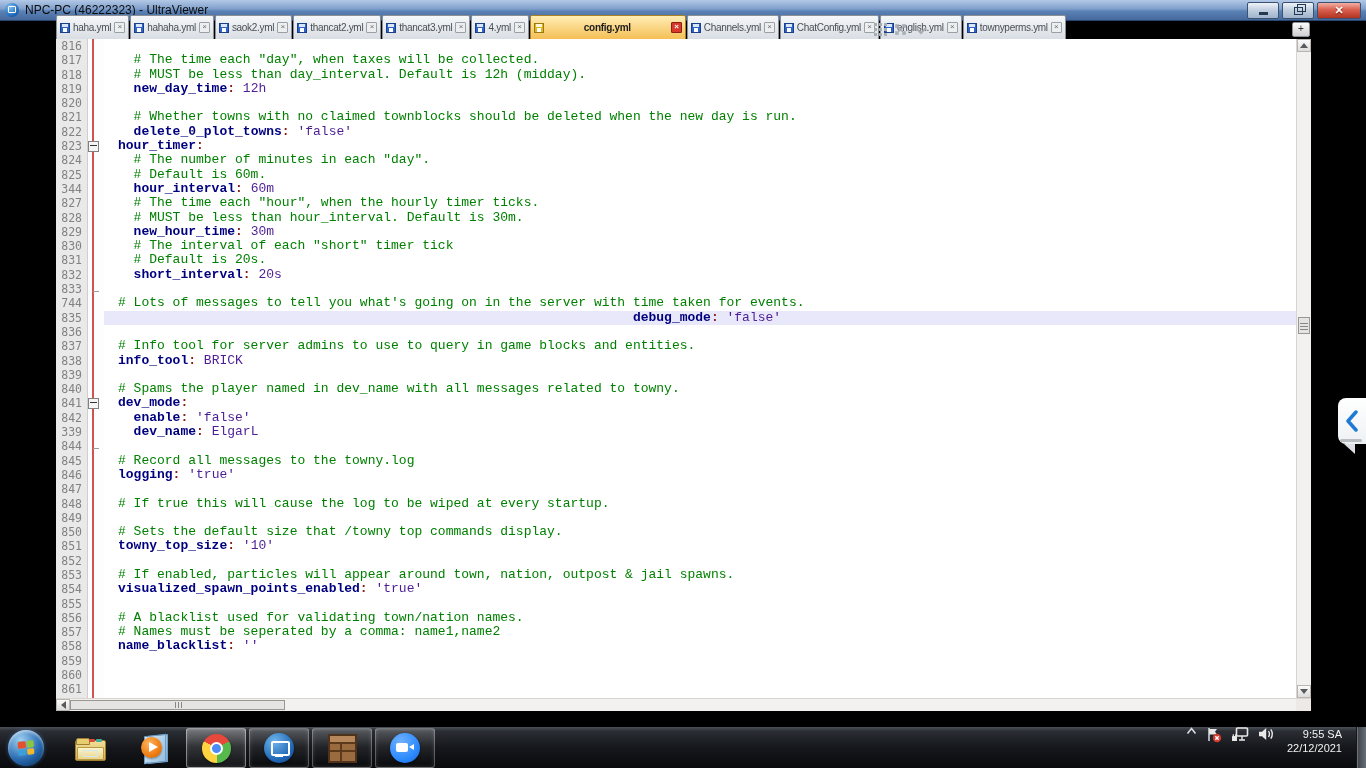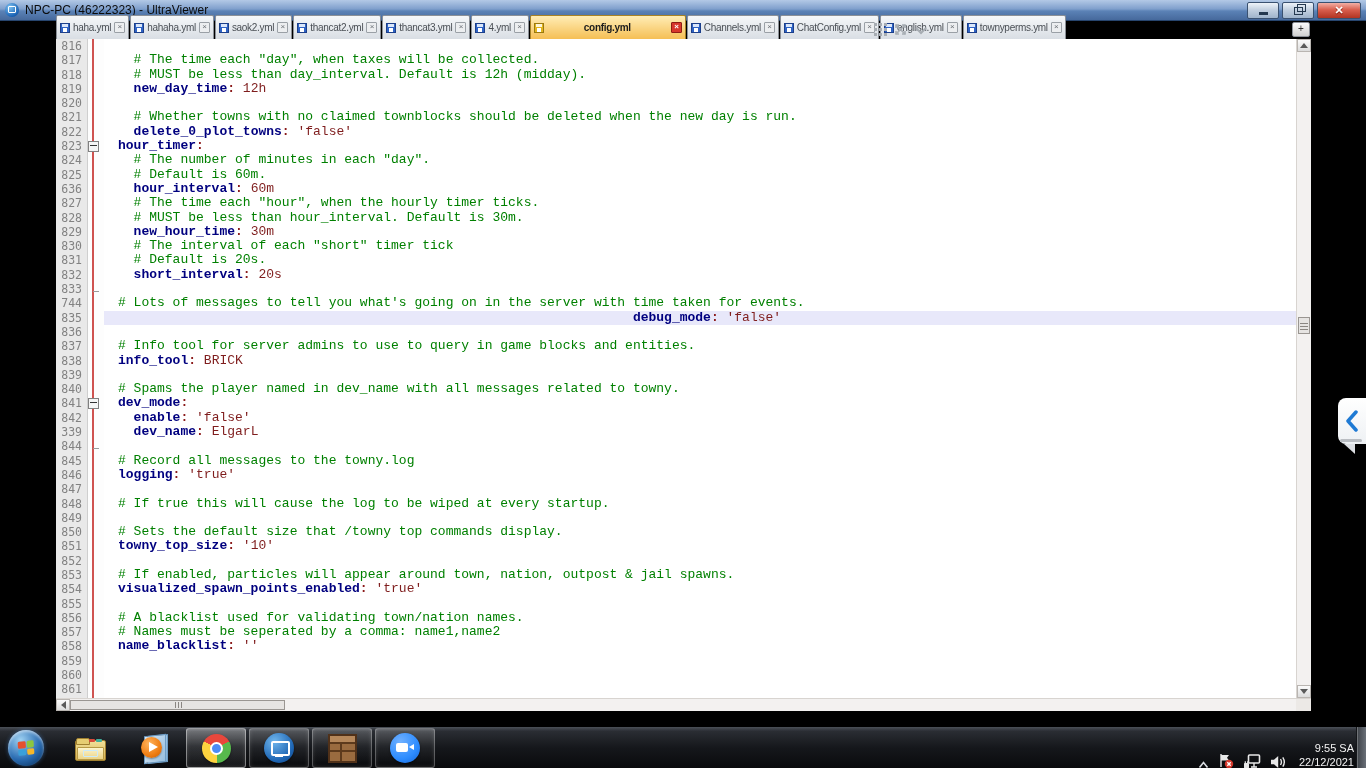--- a/index.html
+++ b/index.html
@@ -59,21 +59,21 @@
   .fold-box{position:absolute;left:0;top:2px;width:9px;height:9px;border:1px solid #808080;background:#f5f5f5;z-index:2;}
   .fold-box::after{content:"";position:absolute;left:1px;right:1px;top:3px;height:1px;background:#333;}
   .fold-tick{position:absolute;left:5px;top:9px;width:6px;height:1px;background:#9a9a9a;z-index:2;}
   .code{flex:1;position:relative;overflow:hidden;}
   .code-line{height:14.3px;line-height:14.3px;font-family:"Liberation Mono","DejaVu Sans Mono",monospace;
     font-size:13px;white-space:pre;padding-left:14px;color:#111;}
   .code-line.current{background:#e8e8fa;text-align:center;}
   .cmt{color:#008000;}
   .key{color:#00007f;font-weight:bold;}
   .colon{color:#8b1a1a;font-weight:bold;}
-  .val{color:#7f1d1d;}
+  .val{color:#4c1d95;}
 
   
   .vscroll{width:15px;background:#f3f1f0;border-left:1px solid #d8d4d0;box-sizing:border-box;position:relative;}
   .sb-btn{position:absolute;left:0;width:14px;height:13px;background:linear-gradient(#fbfbfb,#dcdcdc);
     border:1px solid #b9b5b1;box-sizing:border-box;display:flex;align-items:center;justify-content:center;}
   .tri{width:0;height:0;}
   .tri.up{border-left:4px solid transparent;border-right:4px solid transparent;border-bottom:5px solid #5a5a5a;}
   .tri.down{border-left:4px solid transparent;border-right:4px solid transparent;border-top:5px solid #5a5a5a;}
   .tri.left{border-top:4px solid transparent;border-bottom:4px solid transparent;border-right:5px solid #5a5a5a;}
   .tri.right{border-top:4px solid transparent;border-bottom:4px solid transparent;border-left:5px solid #5a5a5a;}
@@ -164,21 +164,21 @@
   .icon-mc::after{content:"";position:absolute;left:0;top:6px;right:0;bottom:0;
     background:linear-gradient(90deg,#0000 0 10px,#5d3a1c 10px 12px,#0000 12px),
                linear-gradient(#0000 0 8px,#5d3a1c 8px 10px,#0000 10px);}
 
   .icon-zoom{width:30px;height:30px;border-radius:50%;position:relative;
     background:radial-gradient(circle at 35% 28%,#6fb0ff,#2d8cff 60%,#1565d8);box-shadow:0 1px 2px rgba(0,0,0,.5);}
   .icon-zoom::before{content:"";position:absolute;left:6px;top:10px;width:12px;height:9px;background:#fff;border-radius:2px;}
   .icon-zoom::after{content:"";position:absolute;left:19px;top:11px;width:0;height:0;
     border-top:3.5px solid transparent;border-bottom:3.5px solid transparent;border-right:5px solid #fff;}
 
-  .tray{position:absolute;right:12px;top:0;height:42px;display:flex;align-items:flex-end;gap:9px;}
+  .tray{position:absolute;right:24px;top:0;height:42px;display:flex;align-items:flex-start;gap:9px;}
   .tray svg{display:block;}
   .tray-clock{text-align:right;color:#f2f2f2;font-size:11px;line-height:14px;margin-left:4px;}
   .show-desktop{position:absolute;right:0;top:0;width:9px;height:42px;
     background:linear-gradient(90deg,#3c4046,#6a7078);border-left:1px solid #14161a;box-shadow:inset 1px 0 0 rgba(255,255,255,.25);}
 </style>
 </head>
 <body>
 
 <div class="screen">
 
@@ -296,21 +296,21 @@
           <div class="gutter-num">816</div>
           <div class="gutter-num">817</div>
           <div class="gutter-num">818</div>
           <div class="gutter-num">819</div>
           <div class="gutter-num">820</div>
           <div class="gutter-num">821</div>
           <div class="gutter-num">822</div>
           <div class="gutter-num">823</div>
           <div class="gutter-num">824</div>
           <div class="gutter-num">825</div>
-          <div class="gutter-num">636</div>
+          <div class="gutter-num">344</div>
           <div class="gutter-num">827</div>
           <div class="gutter-num">828</div>
           <div class="gutter-num">829</div>
           <div class="gutter-num">830</div>
           <div class="gutter-num">831</div>
           <div class="gutter-num">832</div>
           <div class="gutter-num">833</div>
           <div class="gutter-num">744</div>
           <div class="gutter-num">835</div>
           <div class="gutter-num">836</div>

